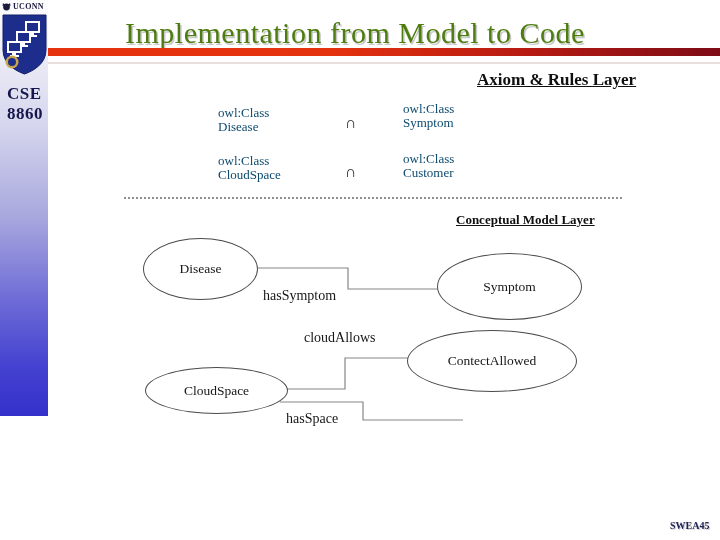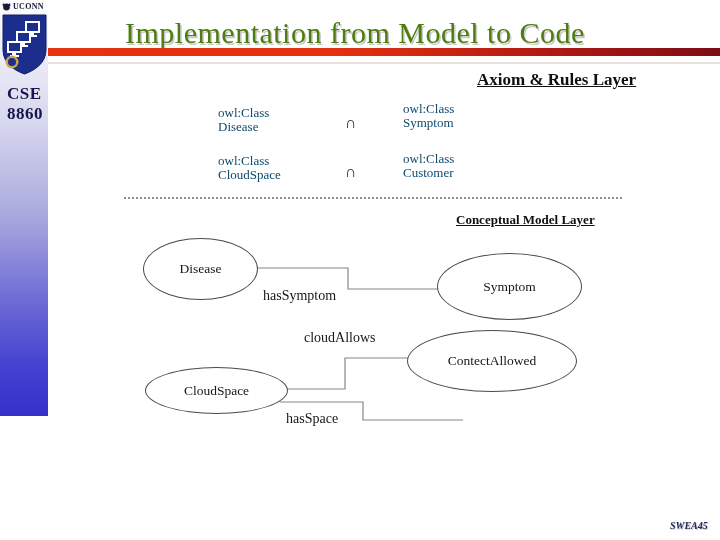--- a/index.html
+++ b/index.html
@@ -66,21 +66,21 @@
   .node-symptom{left:437px;top:253px;width:145px;height:67px;}
   .node-contectallowed{left:407px;top:330px;width:170px;height:62px;}
   .node-cloudspace{left:145px;top:367px;width:143px;height:47px;}
   .node-space{left:462px;top:399px;width:121px;height:46px;}
   .edge-label{position:absolute;font-size:14px;color:#161616;white-space:nowrap;}
   .lbl-hassymptom{left:263px;top:288px;}
   .lbl-cloudallows{left:304px;top:330px;}
   .lbl-hasspace{left:286px;top:411px;}
   
   .footer{
-    position:absolute;left:670px;top:520px;font-size:10px;font-style:italic;
+    position:absolute;left:670px;top:520px;font-size:10px;
     font-weight:bold;color:#232358;text-shadow:1px 1px 0 #cfcfcf;white-space:nowrap;
   }
 </style>
 </head>
 <body>
 
 <div class="slide">
 
   <aside class="sidebar">
     <div class="logo-row">

